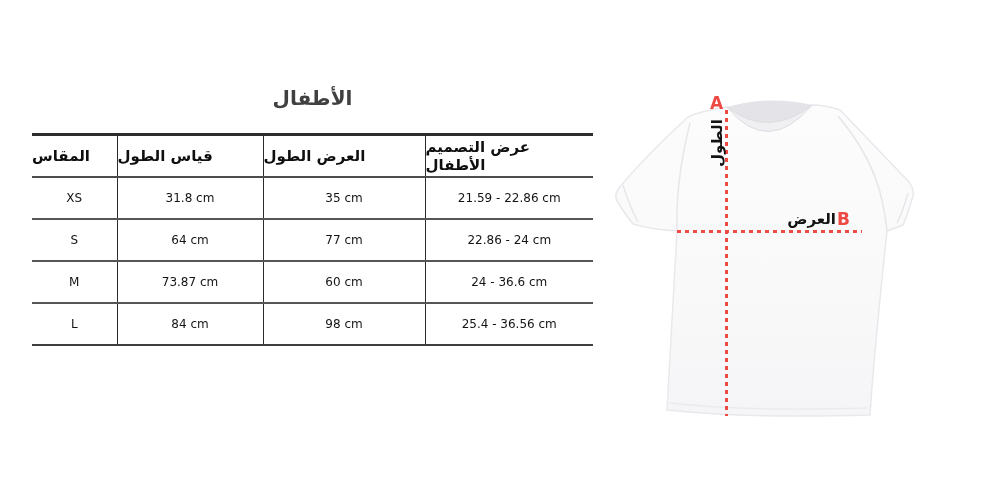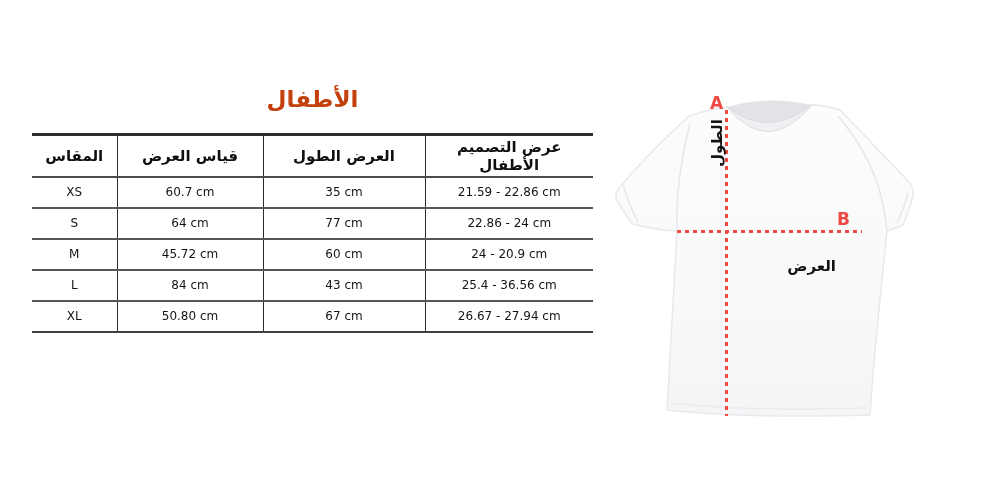--- a/index.html
+++ b/index.html
@@ -6,34 +6,34 @@
   html,body { background:#ffffff; }
   body { font-family:"DejaVu Sans","Liberation Sans",sans-serif; }
   .canvas {
     position:relative; width:1000px; height:500px;
     background:#ffffff; overflow:hidden;
   }
 
   
   .chart-title {
     position:absolute; left:32px; top:86px; width:561px;
-    text-align:center; font-size:23px; font-weight:bold; color:#c2410c;
+    text-align:center; font-size:20px; font-weight:bold; color:#404040;
   }
   .size-table {
     position:absolute; left:32px; top:133px; width:561px;
     border-collapse:collapse; table-layout:fixed;
     border-top:3px solid #2d2d2d; border-bottom:2px solid #3f3f3f;
   }
   .size-table th {
     height:42px; font-size:15px; font-weight:bold; color:#0f0f0f;
-    text-align:center; vertical-align:middle;
+    text-align:left; vertical-align:middle;
     border-bottom:2px solid #4c4c4c;
   }
   .size-table td {
-    height:31px; font-size:12px; color:#141414;
+    height:42px; font-size:12px; color:#141414;
     text-align:center; vertical-align:middle;
   }
   .size-table tbody tr:not(:last-child) td { border-bottom:2px solid #565656; }
   .size-table th + th, .size-table td + td { border-left:1px solid #2c2c2c; }
 
   
   .shirt-svg { position:absolute; left:600px; top:83px; width:320px; height:345px; }
 
   .guide-v {
     position:absolute; left:725px; top:110px; width:3px; height:306px;
@@ -48,75 +48,69 @@
   }
   .marker-a { left:710px; top:95px; }
   .marker-b { left:837px; top:211px; }
   .lbl-length {
     position:absolute; left:688px; top:134px; width:58px; height:18px;
     text-align:center; font-size:15px; font-weight:600; color:#131313;
     transform:rotate(-90deg); transform-origin:center center; line-height:18px;
   }
   .lbl-width {
     position:absolute; left:786px; top:208px; width:50px; text-align:right;
-    font-size:15px; font-weight:600; color:#131313; direction:rtl; line-height:22px;margin-top:47px;
+    font-size:15px; font-weight:600; color:#131313; direction:rtl; line-height:22px;
   }
 </style>
 </head>
 <body>
 
 <div class="canvas">
 
   <div class="chart-title">الأطفال</div>
 
   <table class="size-table">
     <colgroup>
       <col style="width:85px">
         <col style="width:146px">
       <col style="width:162px">
         <col style="width:168px">
     </colgroup>
     <thead>
       <tr>
         <th>المقاس</th>
-        <th>قياس العرض</th>
+        <th>قياس الطول</th>
         <th>العرض الطول</th>
         <th>عرض التصميم الأطفال</th>
       </tr>
     </thead>
     <tbody>
       <tr>
         <td>XS</td>
-        <td>60.7 cm</td>
+        <td>31.8 cm</td>
         <td>35 cm</td>
         <td>21.59 - 22.86 cm</td>
       </tr>
       <tr>
         <td>S</td>
         <td>64 cm</td>
         <td>77 cm</td>
         <td>22.86 - 24 cm</td>
       </tr>
       <tr>
         <td>M</td>
-        <td>45.72 cm</td>
+        <td>73.87 cm</td>
         <td>60 cm</td>
-        <td>24 - 20.9 cm</td>
+        <td>24 - 36.6 cm</td>
       </tr>
       <tr>
         <td>L</td>
         <td>84 cm</td>
-        <td>43 cm</td>
+        <td>98 cm</td>
         <td>25.4 - 36.56 cm</td>
-      </tr>
-      <tr>
-        <td>XL</td>
-        <td>50.80 cm</td>
-        <td>67 cm</td>
-        <td>26.67 - 27.94 cm</td>
       </tr>
     </tbody>
   </table>
 
   <svg class="shirt-svg" viewBox="0 0 320 345">
     <defs>
       <linearGradient id="shirtFill" x1="0" y1="0" x2="0" y2="1">
         <stop offset="0" stop-color="#fcfcfd"></stop>
         <stop offset="0.6" stop-color="#f9f9fa"></stop>
         <stop offset="1" stop-color="#f5f5f7"></stop>

